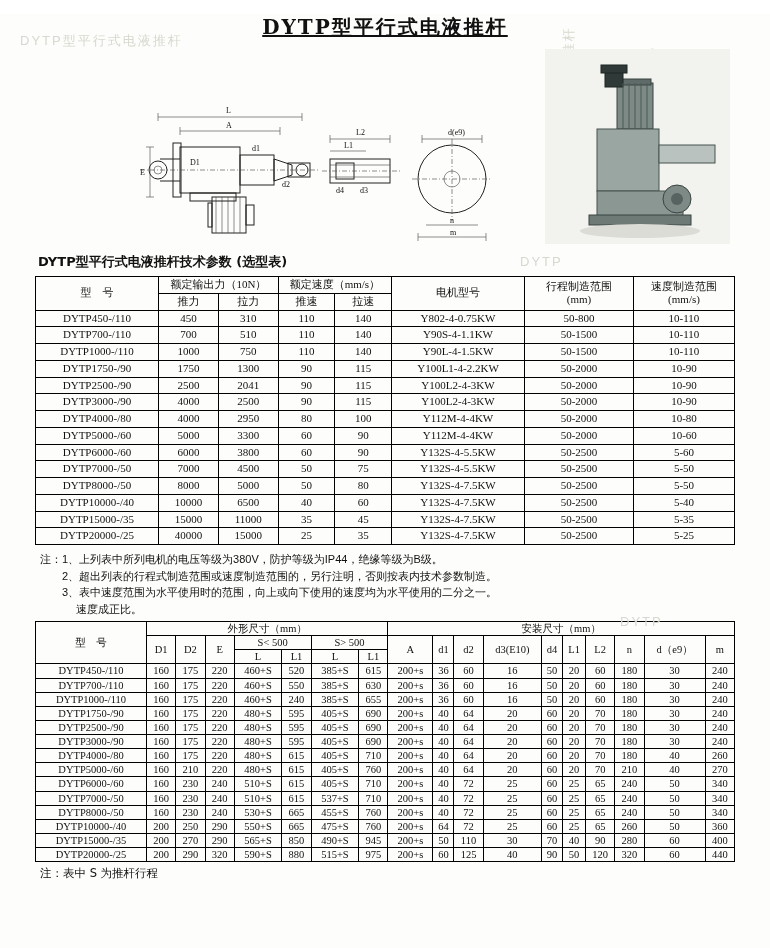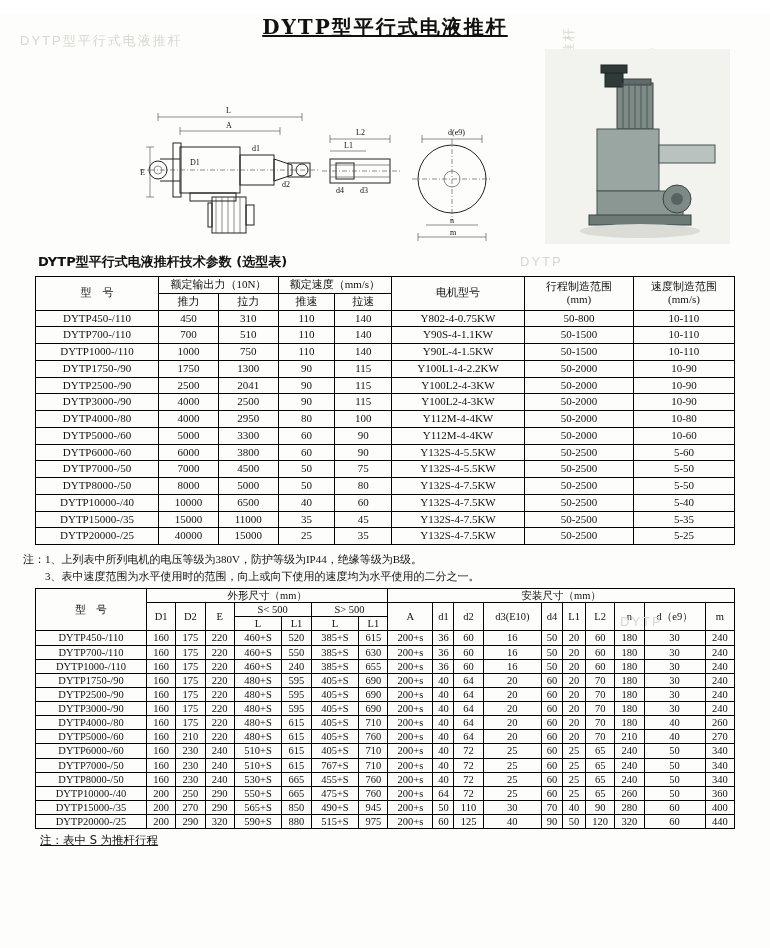--- a/index.html
+++ b/index.html
@@ -78,33 +78,32 @@
   }
   table.grid thead th {
     font-weight: normal;
   }
   #tech-table { width: 700px; }
   #tech-table td.model { text-align: center; }
   #dim-table { width: 700px; font-size: 10.5px; }
   #dim-table td, #dim-table th { padding: 0px 1px; }
 
   .notes {
-    margin: 6px 40px 4px 23px;
+    margin: 6px 40px 4px 40px;
     font-size: 11px;
     line-height: 1.5;
-    font-family: Liberation Serif, serif;
+    font-family: Liberation Sans, sans-serif;
   }
   .notes div { text-indent: 0; }
   .notes .ind { margin-left: 22px; }
 
   .footnote {
     margin: 4px 0 0 40px;
     font-size: 11.5px;
     font-family: "DejaVu Sans", sans-serif;
-    text-decoration: underline;
   }
 
   
   svg .ln { stroke: #222; fill: none; stroke-width: 1; }
   svg .thin { stroke: #444; fill: none; stroke-width: 0.6; }
   svg .dash { stroke: #444; fill: none; stroke-width: 0.6; stroke-dasharray: 5 2 1 2; }
   svg text { font-family: "Liberation Serif", serif; font-size: 8px; fill: #111; }
   .photo {
     position: absolute;
     right: 10px;
@@ -398,21 +397,23 @@
           <td>35</td>
           <td>Y132S-4-7.5KW</td>
           <td>50-2500</td>
           <td>5-25</td>
         </tr>
       </tbody>
   </table>
 
   <div class="notes">
     <div><span>注：</span><span>1、上列表中所列电机的电压等级为380V，防护等级为IP44，绝缘等级为B级。</span></div>
+    <div class="ind"><span>2、超出列表的行程式制造范围或速度制造范围的，另行注明，否则按表内技术参数制造。</span></div>
     <div class="ind"><span>3、表中速度范围为水平使用时的范围，向上或向下使用的速度均为水平使用的二分之一。</span></div>
+    <div class="ind" style="margin-left:36px"><span>速度成正比。</span></div>
   </div>
 
 
   <table class="grid" id="dim-table">
     <thead>
       <tr>
         <th rowspan="3" style="width:108px">型　号</th>
         <th colspan="7">外形尺寸（mm）</th>
         <th colspan="10">安装尺寸（mm）</th>
       </tr>
@@ -621,21 +622,21 @@
           <td>50</td>
           <td>340</td>
         </tr>
         <tr>
           <td class="model">DYTP7000-/50</td>
           <td>160</td>
           <td>230</td>
           <td>240</td>
           <td>510+S</td>
           <td>615</td>
-          <td>767+S</td>
+          <td>537+S</td>
           <td>710</td>
           <td>200+s</td>
           <td>40</td>
           <td>72</td>
           <td>25</td>
           <td>60</td>
           <td>25</td>
           <td>65</td>
           <td>240</td>
           <td>50</td>

